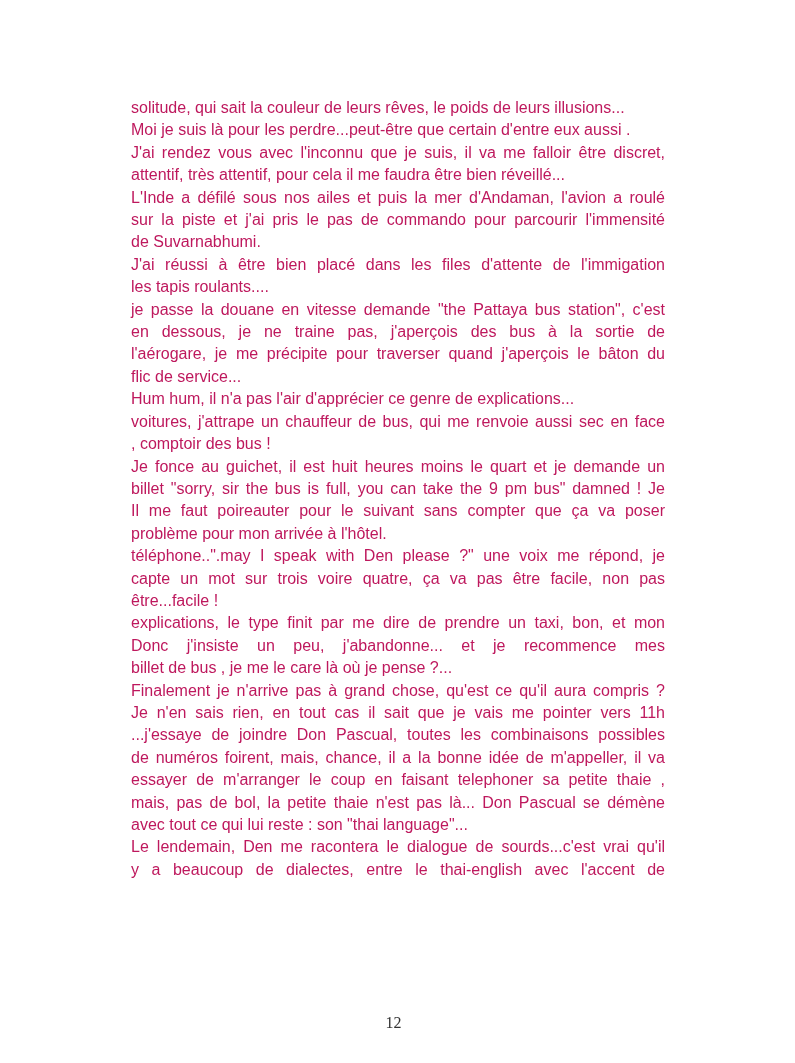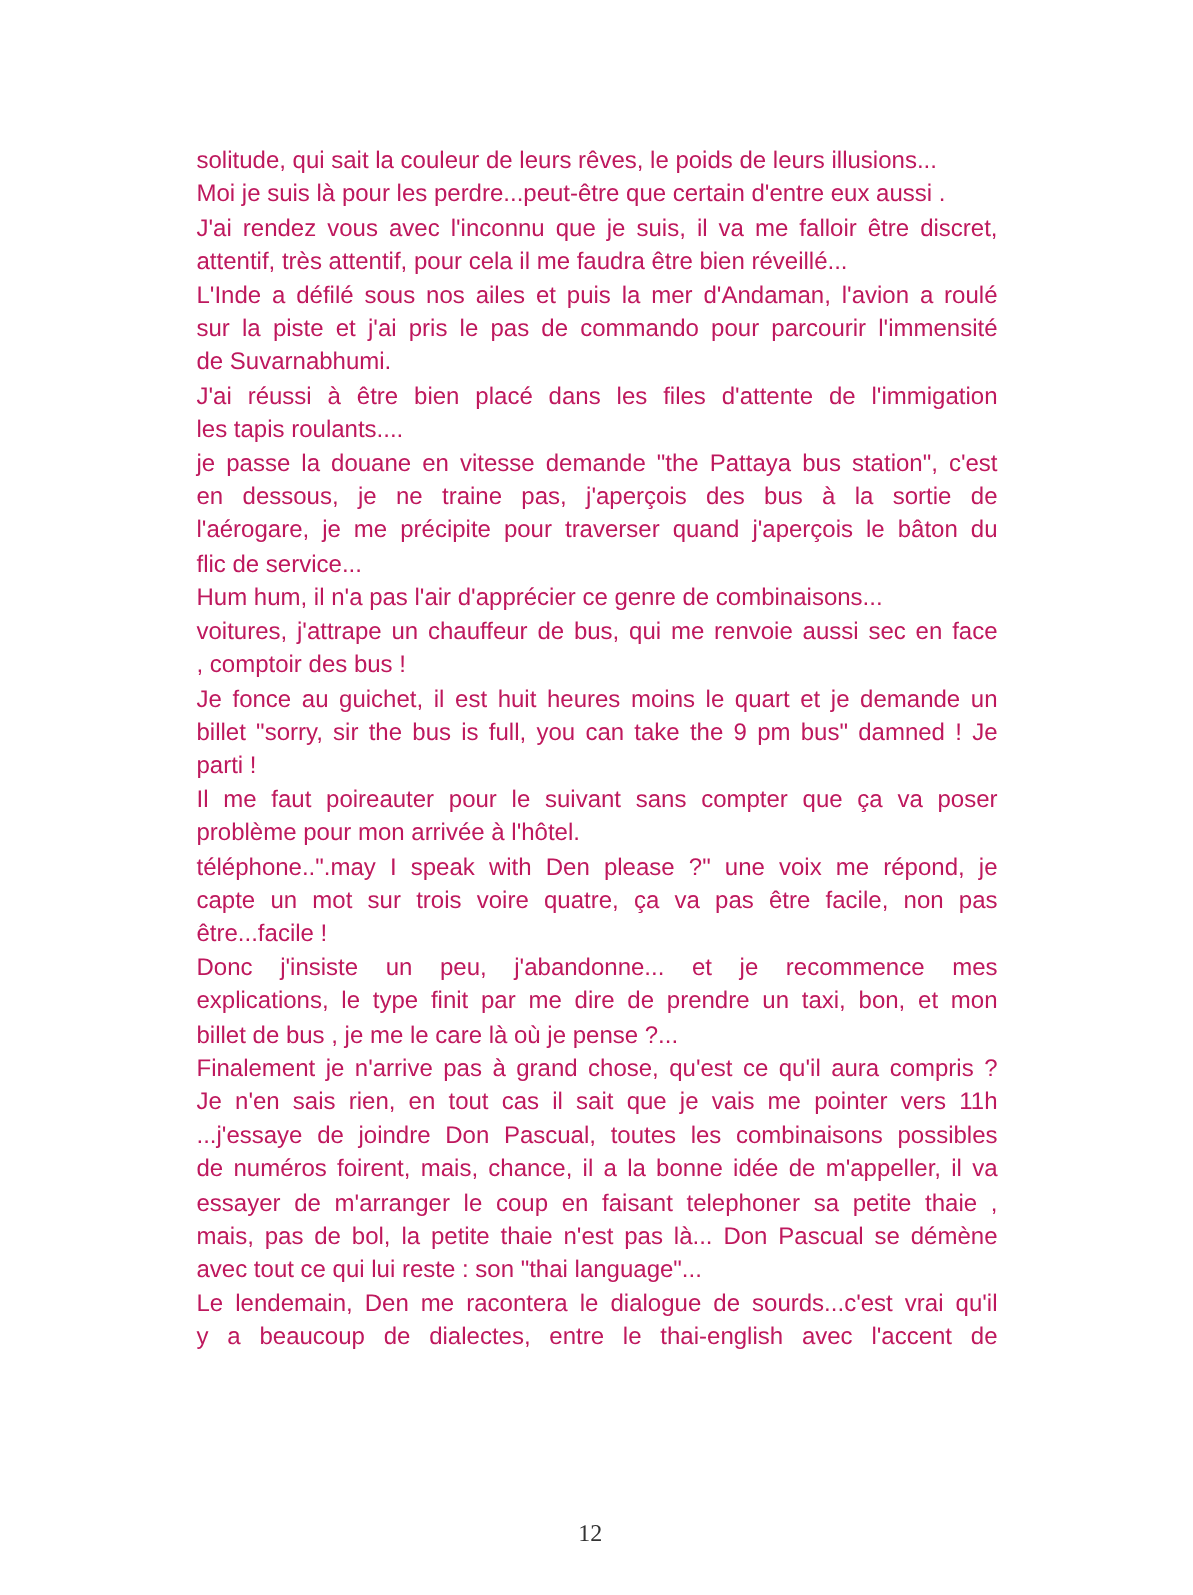--- a/index.html
+++ b/index.html
@@ -59,33 +59,32 @@
     <div class="ln r">attentif, très attentif, pour cela il me faudra être bien réveillé...</div>
     <div class="ln j">L'Inde a défilé sous nos ailes et puis la mer d'Andaman, l'avion a roulé</div>
     <div class="ln j">sur la piste et j'ai pris le pas de commando pour parcourir l'immensité</div>
     <div class="ln r">de Suvarnabhumi.</div>
     <div class="ln j">J'ai réussi à être bien placé dans les files d'attente de l'immigation</div>
     <div class="ln r">les tapis roulants....</div>
     <div class="ln j">je passe la douane en vitesse demande "the Pattaya bus station", c'est</div>
     <div class="ln j">en dessous, je ne traine pas, j'aperçois des bus à la sortie de</div>
     <div class="ln j">l'aérogare, je me précipite pour traverser quand j'aperçois le bâton du</div>
     <div class="ln r">flic de service...</div>
-    <div class="ln r">Hum hum, il n'a pas l'air d'apprécier ce genre de combinaisons...</div>
+    <div class="ln r">Hum hum, il n'a pas l'air d'apprécier ce genre de explications...</div>
     <div class="ln j">voitures, j'attrape un chauffeur de bus, qui me renvoie aussi sec en face</div>
     <div class="ln r">, comptoir des bus !</div>
     <div class="ln j">Je fonce au guichet, il est huit heures moins le quart et je demande un</div>
     <div class="ln j">billet "sorry, sir the bus is full, you can take the 9 pm bus" damned ! Je</div>
-    <div class="ln r">parti !</div>
     <div class="ln j">Il me faut poireauter pour le suivant sans compter que ça va poser</div>
     <div class="ln r">problème pour mon arrivée à l'hôtel.</div>
     <div class="ln j">téléphone..".may I speak with Den please ?" une voix me répond, je</div>
     <div class="ln j">capte un mot sur trois voire quatre, ça va pas être facile, non pas</div>
     <div class="ln r">être...facile !</div>
+    <div class="ln j">explications, le type finit par me dire de prendre un taxi, bon, et mon</div>
     <div class="ln j">Donc j'insiste un peu, j'abandonne... et je recommence mes</div>
-    <div class="ln j">explications, le type finit par me dire de prendre un taxi, bon, et mon</div>
     <div class="ln r">billet de bus , je me le care là où je pense ?...</div>
     <div class="ln j">Finalement je n'arrive pas à grand chose, qu'est ce qu'il aura compris ?</div>
     <div class="ln j">Je n'en sais rien, en tout cas il sait que je vais me pointer vers 11h</div>
     <div class="ln j">...j'essaye de joindre Don Pascual, toutes les combinaisons possibles</div>
     <div class="ln j">de numéros foirent, mais, chance, il a la bonne idée de m'appeller, il va</div>
     <div class="ln j">essayer de m'arranger le coup en faisant telephoner sa petite thaie ,</div>
     <div class="ln j">mais, pas de bol, la petite thaie n'est pas là... Don Pascual se démène</div>
     <div class="ln r">avec tout ce qui lui reste : son "thai language"...</div>
     <div class="ln j">Le lendemain, Den me racontera le dialogue de sourds...c'est vrai qu'il</div>
     <div class="ln j">y a beaucoup de dialectes, entre le thai-english avec l'accent de</div>

